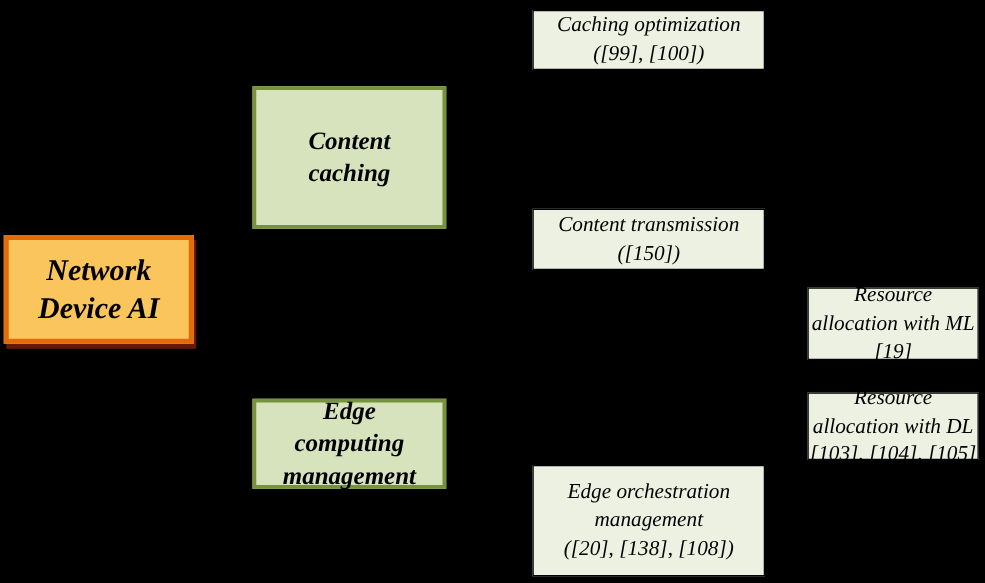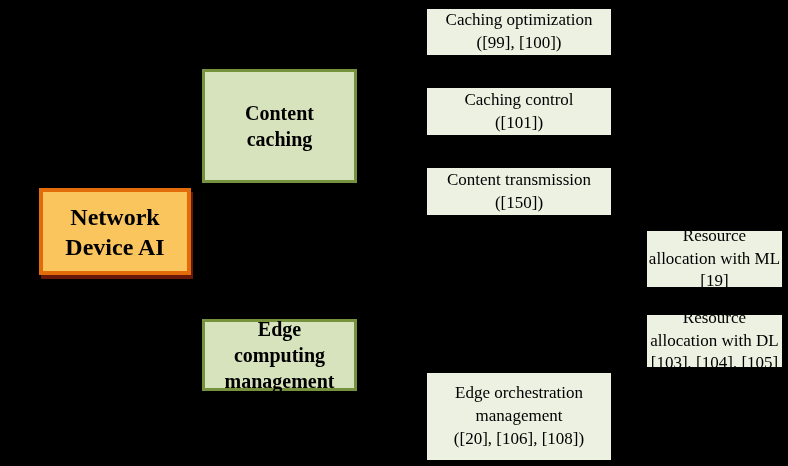--- a/index.html
+++ b/index.html
@@ -17,33 +17,33 @@
   }
   .node {
     position: absolute;
     box-sizing: border-box;
     display: flex;
     align-items: center;
     justify-content: center;
     text-align: center;
     white-space: pre-line;
     color: var(--text, #000000);
+    font-style: italic;
   }
   .root {
     left: 3px;
     top: 188px;
     width: 152px;
     height: 87px;
     background: var(--root-fill, #FBC55D);
     border: 4px solid var(--root-border, #E36C0A);
     box-shadow: 2px 4px 0 rgba(110, 24, 12, 0.95);
     font-weight: bold;
     font-size: 24px;
     line-height: 1.25;
-    margin-left: 36px;
   }
   .category {
     left: 202px;
     width: 155px;
     background: var(--category-fill, #D6E3BC);
     border: 3px solid var(--category-border, #76923C);
     font-weight: bold;
     font-size: 20px;
     line-height: 1.3;
   }
@@ -84,30 +84,28 @@
   <div class="node category cat-0">Content
 caching</div>
 
   <div class="node category cat-1">Edge
 computing
 management</div>
 
   <div class="node topic t-0">Caching optimization
 ([99], [100])</div>
 
-  <div class="node topic t-1">Caching control
-([101])</div>
 
   <div class="node topic t-2">Content transmission
 ([150])</div>
 
 
   <div class="node topic t-4">Edge orchestration
 management
-([20], [106], [108])</div>
+([20], [138], [108])</div>
 
   <div class="node subtopic s-0">Resource
 allocation with ML
 [19]</div>
 
   <div class="node subtopic s-1">Resource
 allocation with DL
 [103], [104], [105]</div>
 
 </div>

